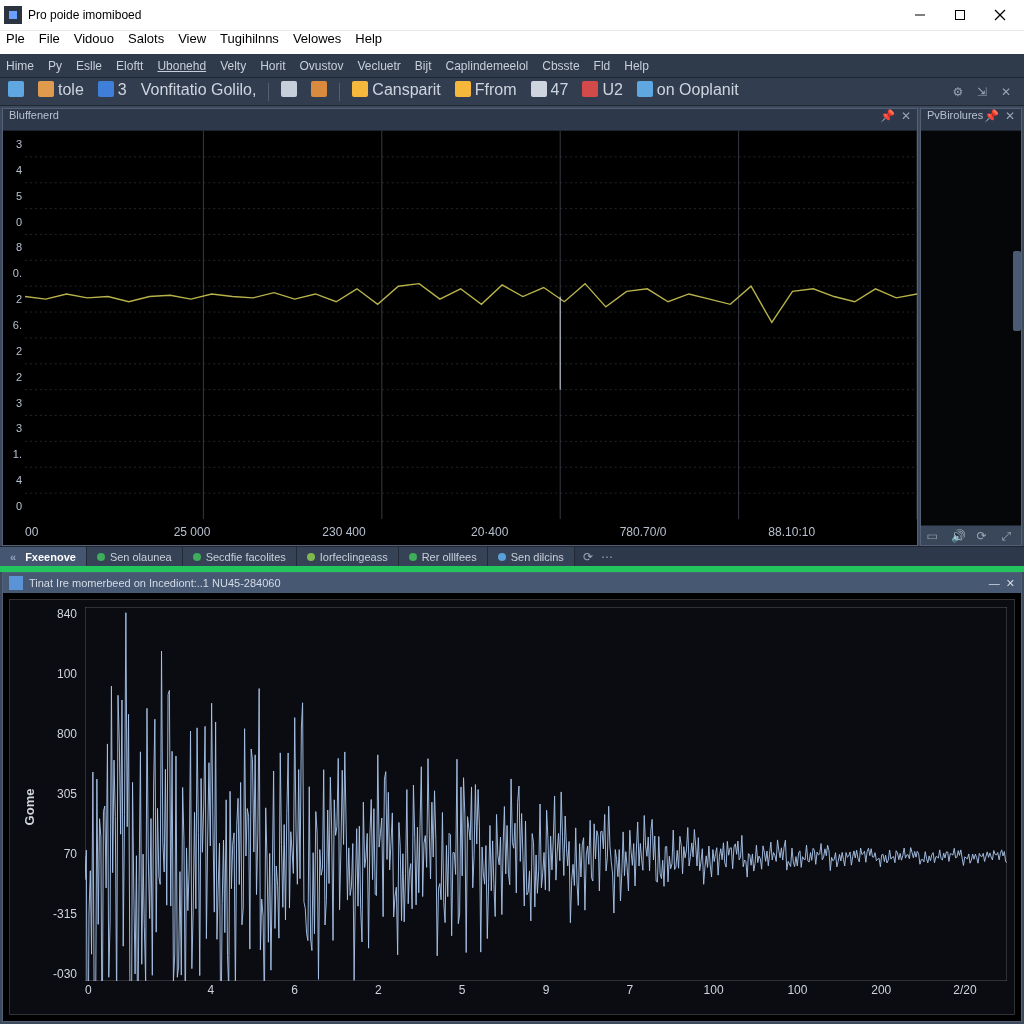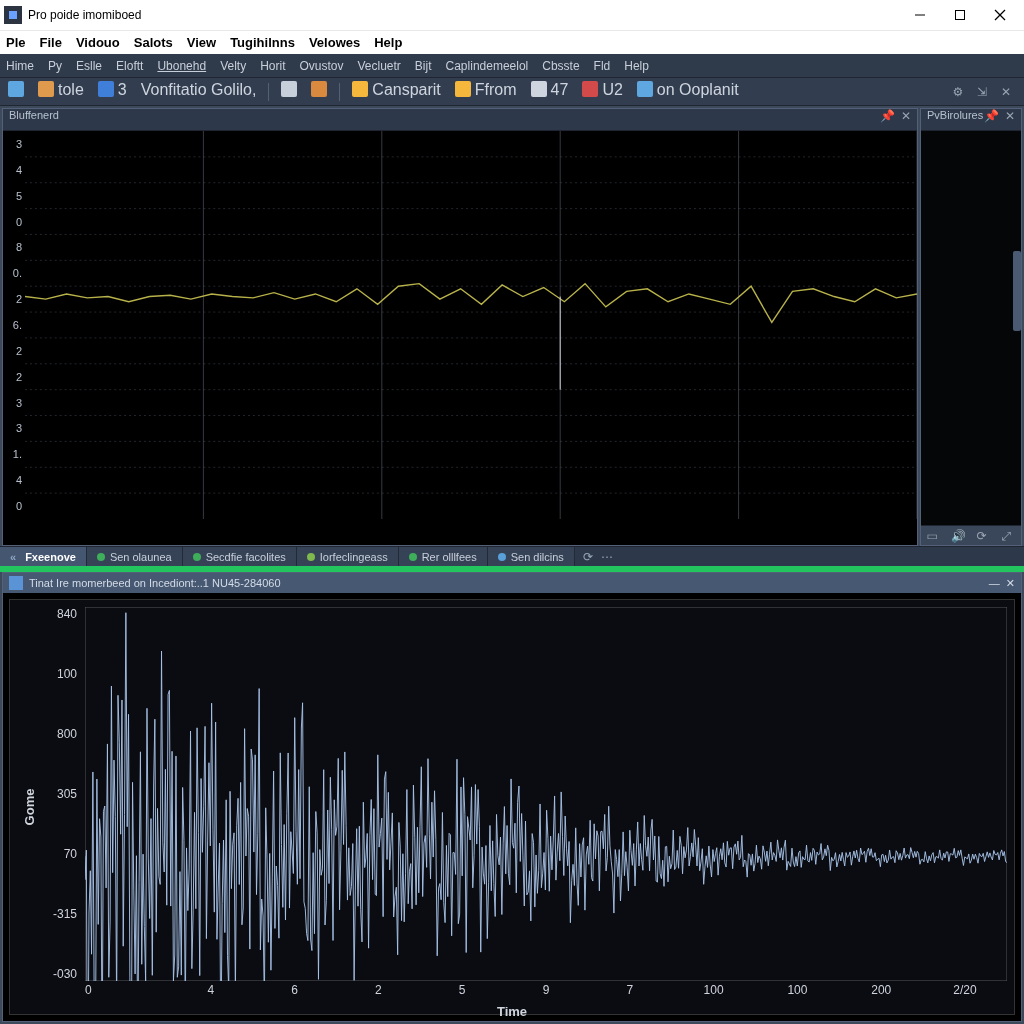--- a/index.html
+++ b/index.html
@@ -5,21 +5,21 @@
 * { margin: 0; padding: 0; box-sizing: border-box; }
 body { font-family: "Segoe UI", Tahoma, sans-serif; font-size: 12px; background: #3c4a5c; color: #d0d4dc; width: 1024px; height: 1024px; overflow: hidden; }
 .titlebar { height: 30px; background: #fff; display: flex; align-items: center; padding: 0 4px; color: #000; }
 .titlebar .icon-slot { width: 18px; height: 18px; background: #2b3440; margin-right: 6px; display:flex; align-items:center; justify-content:center; }
 .titlebar .icon-slot::after { content:''; width:8px; height:8px; background:#6aa0ff; }
 .titlebar-title { flex: 0 0 auto; font-size: 12px; }
 .titlebar-spacer { flex: 1; }
 .win-btn { width: 40px; height: 30px; display: flex; align-items: center; justify-content: center; color:#000; }
 .win-btn svg { width: 12px; height: 12px; }
 
-.menubar1 { height: 24px; background: #fff; display: flex; align-items: center; padding: 0 6px; gap: 14px; color: #000; border-top:1px solid #e8e8e8;font-weight:bold;}
+.menubar1 { height: 24px; background: #fff; display: flex; padding: 0 6px; gap: 14px; color: #000; border-top:1px solid #e8e8e8;}
 .menubar1 span { font-size: 13px; }
 
 .menubar2 { height: 24px; background: #2f3a4a; display: flex; align-items: center; padding: 0 6px; gap: 14px; color: #c7cfda; border-bottom:1px solid #1f2632;}
 .menubar2 span { font-size: 12px; }
 .menubar2 span.active { text-decoration: underline; }
 
 .toolbar { height: 28px; background: #323e50; display: flex; align-items: center; padding: 0 4px; gap: 6px; border-bottom:1px solid #1f2632; }
 .tb-btn { display:flex; align-items:flex-start; gap:4px; height:22px; padding:0 4px; border-radius:2px; font-size:16px; color:#cfd5de;}
 .tb-icon { width:16px; height:16px; display:flex; align-items:center; justify-content:center; border-radius:2px;}
 .tb-sep { width:1px; height:18px; background:#546074; margin:0 2px;}
@@ -224,20 +224,28 @@
               <line x1="0" y1="364" x2="900" y2="364"></line>
               <line class="solid" x1="180" y1="0" x2="180" y2="390"></line>
               <line class="solid" x1="360" y1="0" x2="360" y2="390"></line>
               <line class="solid" x1="540" y1="0" x2="540" y2="390"></line>
               <line class="solid" x1="720" y1="0" x2="720" y2="390"></line>
               <line class="solid" x1="900" y1="0" x2="900" y2="390"></line>
             </g>
             <path d="M0.0 166.4 L20.9 169.0 L41.9 163.8 L62.8 167.7 L83.7 166.4 L104.7 171.6 L125.6 166.4 L146.5 165.1 L167.4 169.0 L188.4 163.8 L209.3 166.4 L230.2 167.7 L251.2 162.5 L272.1 169.0 L293.0 163.8 L314.0 171.6 L334.9 158.6 L355.8 174.2 L376.7 156.0 L397.7 153.4 L418.6 169.0 L439.5 158.6 L460.5 174.2 L481.4 154.7 L502.3 166.4 L523.3 157.3 L544.2 171.6 L565.1 153.4 L586.0 176.8 L607.0 161.2 L627.9 158.6 L648.8 171.6 L669.8 163.8 L690.7 169.0 L711.6 174.2 L732.6 156.0 L753.5 192.4 L774.4 161.2 L795.3 158.6 L816.3 166.4 L837.2 171.6 L858.1 158.6 L879.1 167.7 L900.0 163.8" fill="none" stroke="#b8b24a" stroke-width="1.4"></path>
             <line x1="540" y1="166.39999999999998" x2="540" y2="260" stroke="#cfd5de" stroke-width="1"></line>
           </svg>
+        <div class="xlabel-row" id="p1x">
+            <div>00</div>
+            <div>25 000</div>
+            <div>230 400</div>
+            <div>20·400</div>
+            <div>780.70/0</div>
+            <div>88.10:10</div>
+          </div>
       </div>
     </div>
 
     <div class="pane side-pane">
       <div class="pane-header">
         <span>PvBirolures</span>
         <div class="ctrls">
           <span>📌</span>
           <span>✕</span>
         </div>
@@ -316,17 +324,16 @@
           <div>6</div>
           <div>2</div>
           <div>5</div>
           <div>9</div>
           <div>7</div>
           <div>100</div>
           <div>100</div>
           <div>200</div>
           <div>2/20</div>
         </div>
-      <div class="xlabel">Time</div>
     </div>
   </div>
 
 </div>
 
 </body></html>

